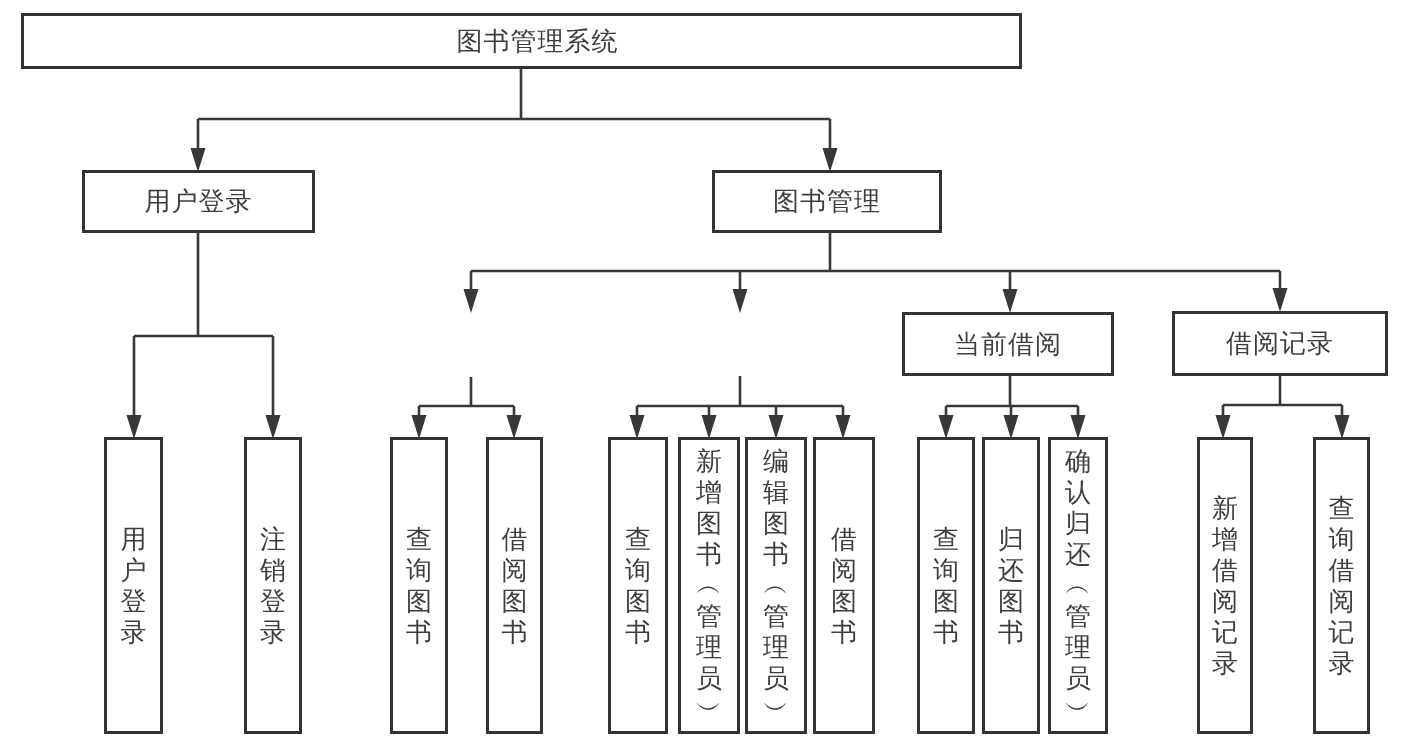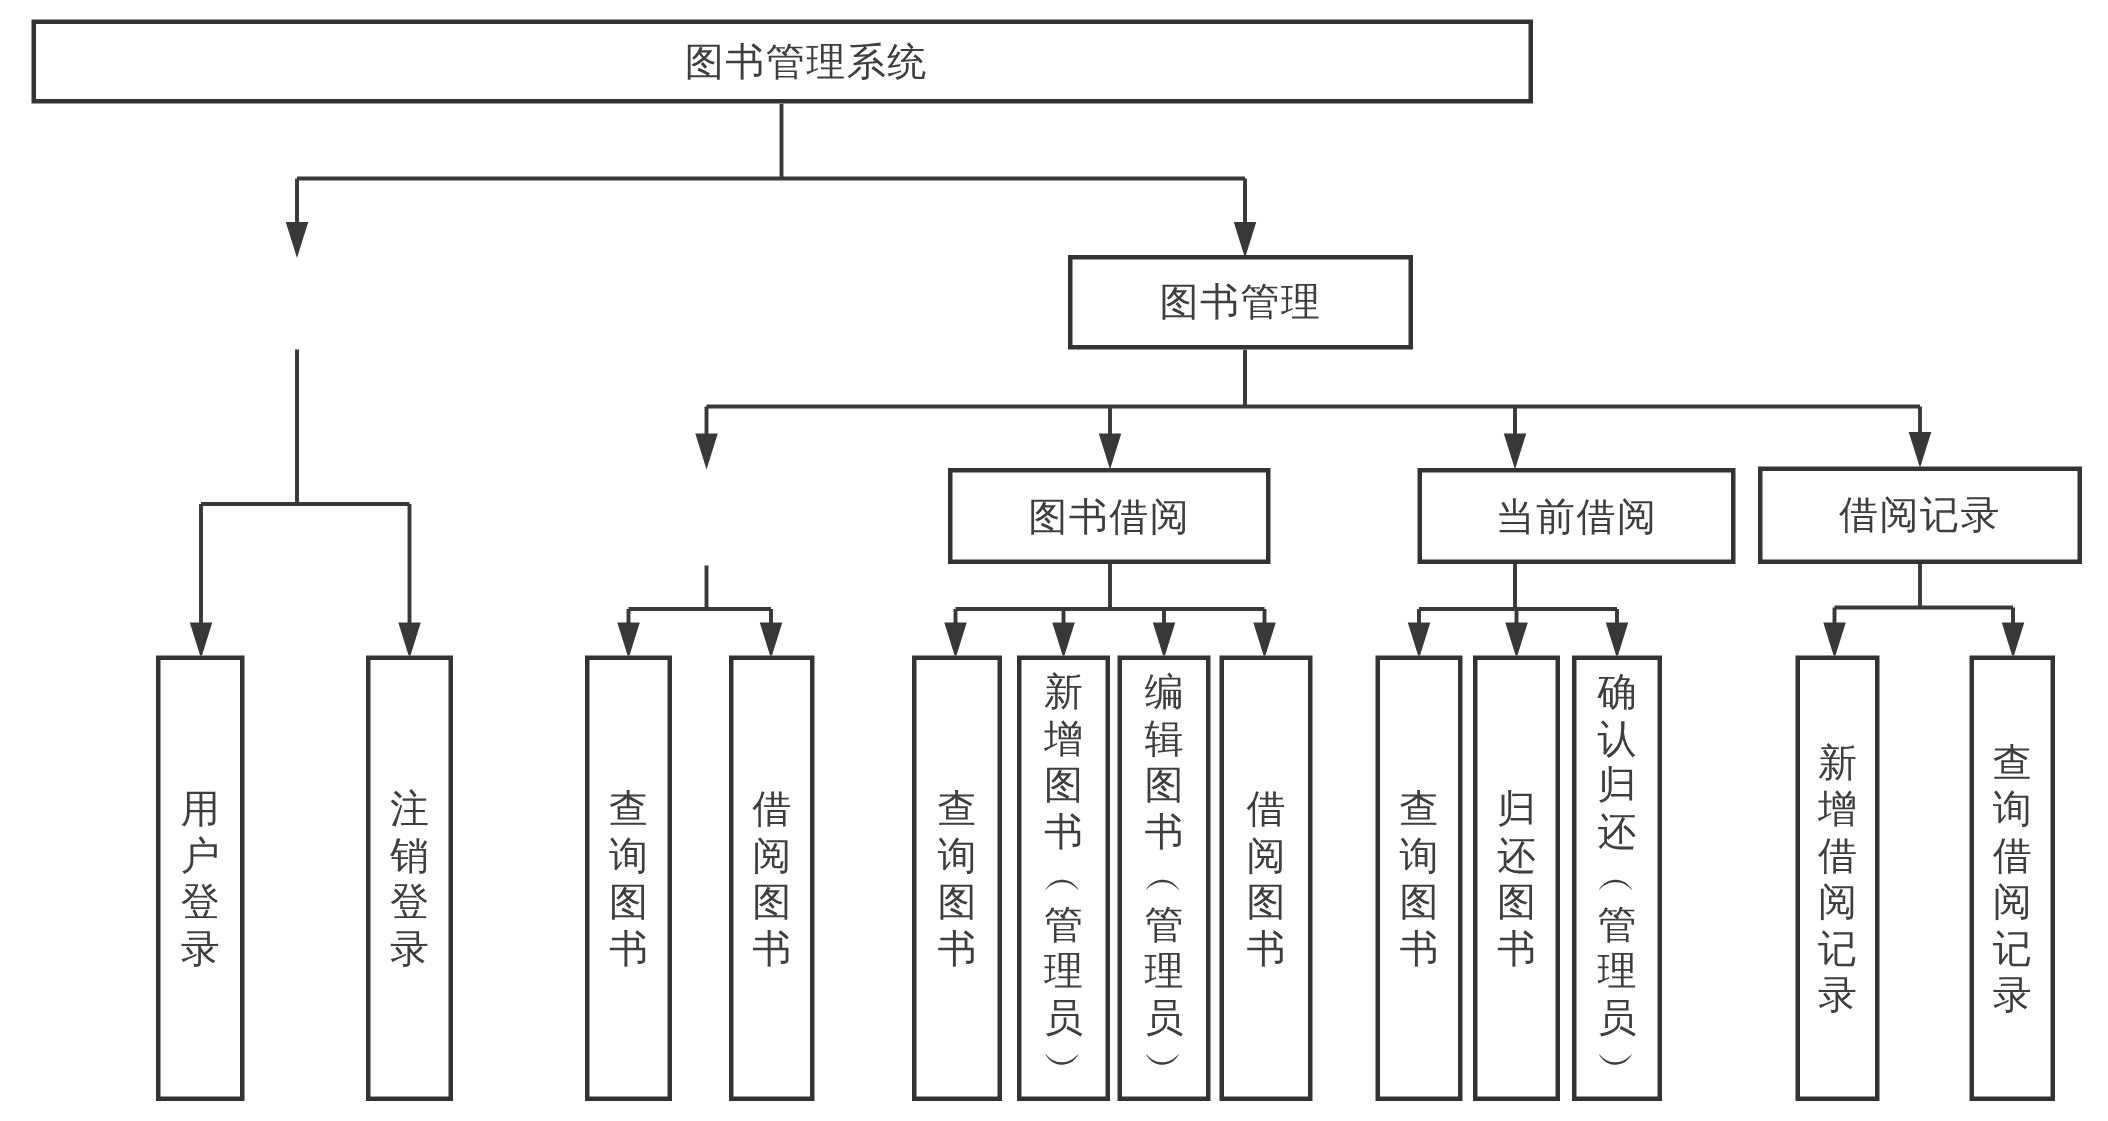--- a/index.html
+++ b/index.html
@@ -50,21 +50,21 @@
     text-align: center;
   }
   
   .n-root     { left: 21px;   top: 13px;  width: 1001px; height: 56px; padding-left: 32px; }
   
   .n-login    { left: 82px;   top: 170px; width: 233px;  height: 63px; }
   .n-manage   { left: 712px;  top: 170px; width: 230px;  height: 63px; }
   
   .n-rec      { left: 362px;  top: 312px; width: 220px;  height: 65px; }
   .n-bor      { left: 632px;  top: 312px; width: 215px;  height: 64px; }
-  .n-cur      { left: 902px;  top: 312px; width: 212px;  height: 64px; margin-left: 43px; }
+  .n-cur      { left: 902px;  top: 312px; width: 212px;  height: 64px; }
   .n-his      { left: 1172px; top: 311px; width: 216px;  height: 65px; align-items: center; }
   
   .leaf       { top: 437px; height: 297px; }
   .l-user-login   { left: 104px;  width: 59px; }
   .l-user-logout  { left: 244px;  width: 58px; }
   .l-rec-query    { left: 390px;  width: 58px; }
   .l-rec-borrow   { left: 486px;  width: 57px; }
   .l-bor-query    { left: 608px;  width: 60px; }
   .l-bor-add      { left: 678px;  width: 62px; }
   .l-bor-edit     { left: 745px;  width: 62px; }
@@ -160,27 +160,27 @@
 
       <polygon points="1223,439 1215.5,415 1230.5,415"></polygon>
       <polygon points="1342,439 1334.5,415 1349.5,415"></polygon>
     </g>
   </svg>
 
   <div class="node hnode n-root">
     <span>图书管理系统</span>
   </div>
 
+  <div class="node hnode n-login">
+    <span>用户登录</span>
+  </div>
   <div class="node hnode n-manage">
     <span>图书管理</span>
   </div>
 
-  <div class="node hnode n-bor">
-    <span>图书借阅</span>
-  </div>
   <div class="node hnode n-cur">
     <span>当前借阅</span>
   </div>
   <div class="node hnode n-his">
     <span>借阅记录</span>
   </div>
 
   <div class="node vnode leaf l-user-login">
     <span class="vtext">
         <span class="vchar">用</span>

